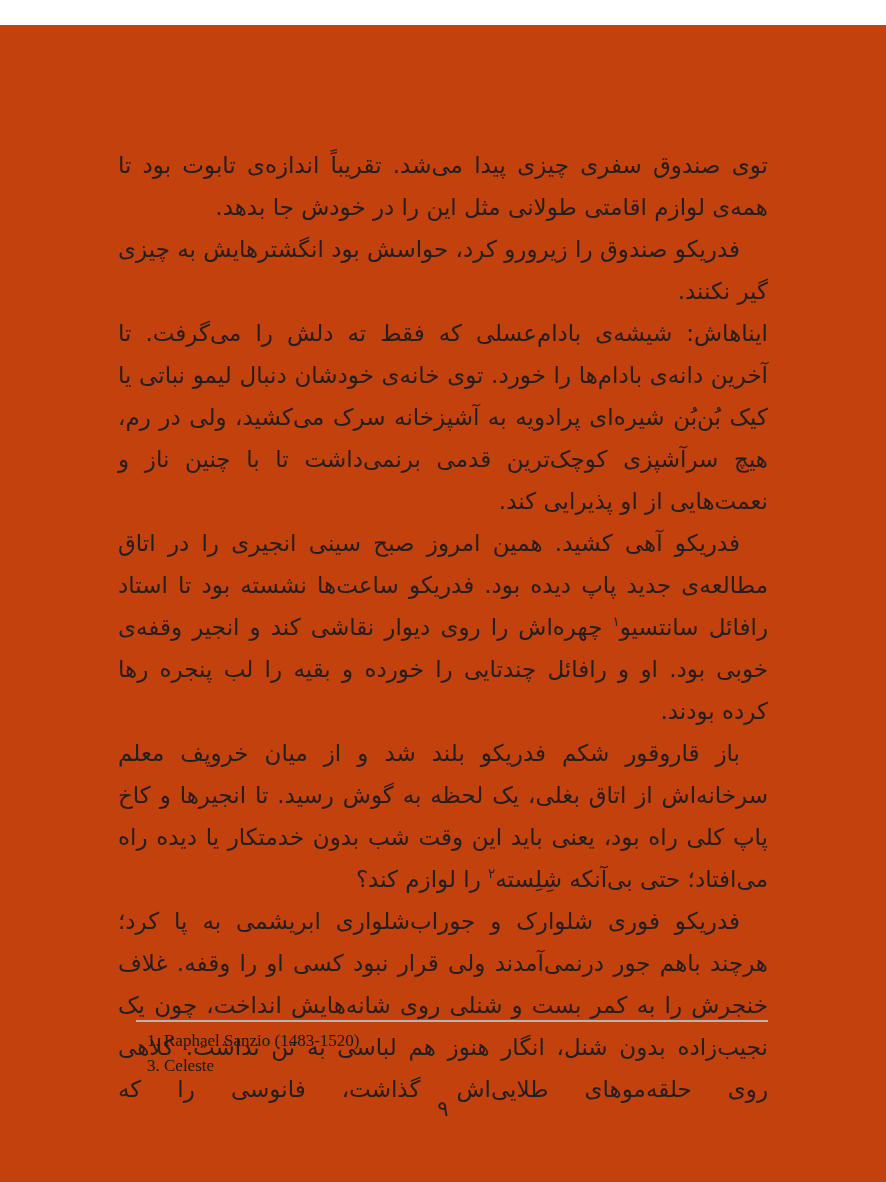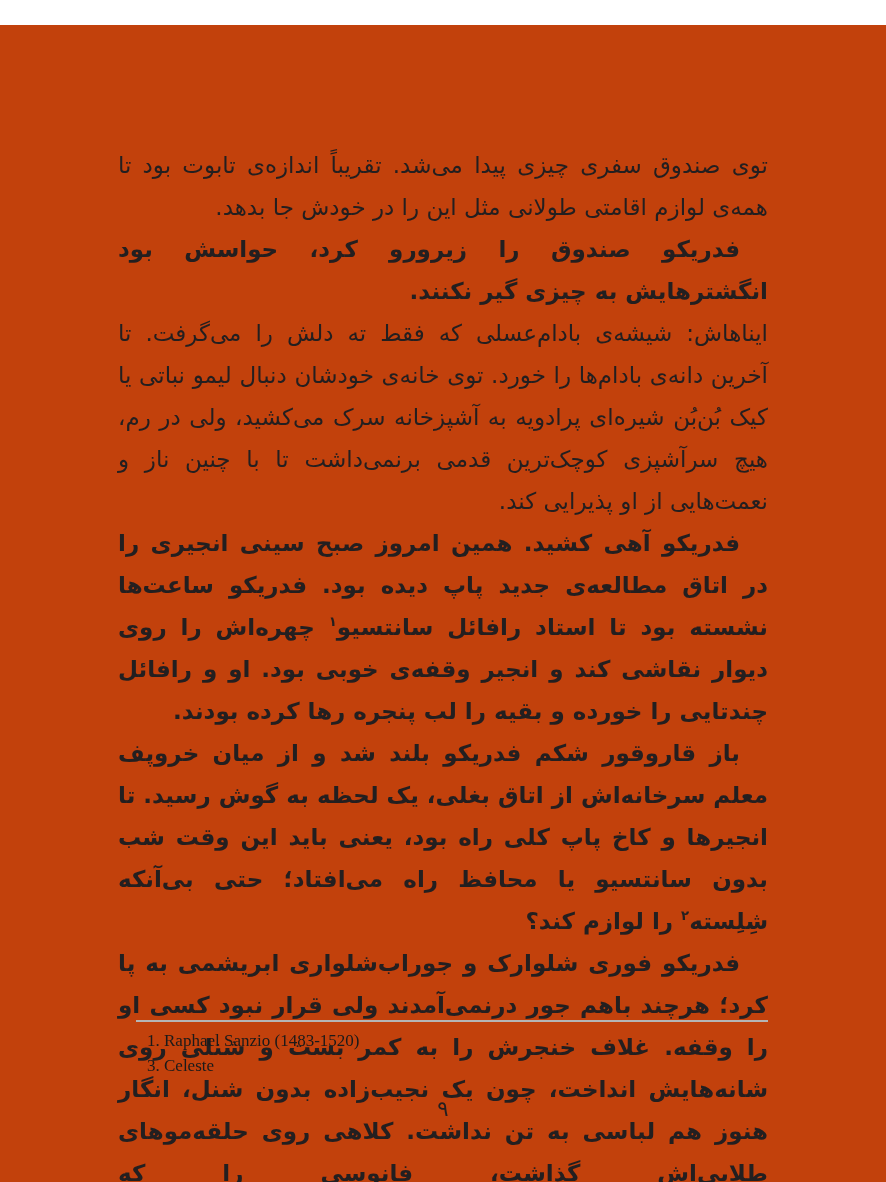--- a/index.html
+++ b/index.html
@@ -28,21 +28,20 @@
     line-height: 42px;
     color: #231f20;
     letter-spacing: 0;
   }
   .text-block p {
     margin: 0;
     padding: 0;
   }
   .text-block p.indent {
     text-indent: 28px;
-    font-weight: bold;
   }
   .text-block p.justify-last {
     text-align-last: justify;
   }
   .run-italic {
   }
   .run-sup {
     font-size: 0.58em;
     vertical-align: super;
     line-height: 0;
@@ -89,21 +88,21 @@
 </head>
 <body>
 
 <div class="page">
 
   <main class="text-block" id="text-block" dir="rtl">
       <p><span>توی صندوق سفری چیزی پیدا می‌شد. تقریباً اندازه‌ی تابوت بود تا همه‌ی لوازم اقامتی طولانی مثل این را در خودش جا بدهد.</span></p>
       <p class="indent"><span>فدریکو صندوق را زیرورو کرد، حواسش بود انگشترهایش به چیزی گیر نکنند.</span></p>
       <p><span class="run-italic">ایناهاش:</span><span> شیشه‌ی بادام‌عسلی که فقط ته دلش را می‌گرفت. تا آخرین دانه‌ی بادام‌ها را خورد. توی خانه‌ی خودشان دنبال لیمو نباتی یا کیک بُن‌بُن شیره‌ای پرادویه به آشپزخانه سرک می‌کشید، ولی در رم، هیچ سرآشپزی کوچک‌ترین قدمی برنمی‌داشت تا با چنین ناز و نعمت‌هایی از او پذیرایی کند.</span></p>
       <p class="indent"><span>فدریکو آهی کشید. همین امروز صبح سینی انجیری را در اتاق مطالعه‌ی جدید پاپ دیده بود. فدریکو ساعت‌ها نشسته بود تا استاد رافائل سانتسیو</span><span class="run-sup">۱</span><span> چهره‌اش را روی دیوار نقاشی کند و انجیر وقفه‌ی خوبی بود. او و رافائل چندتایی را خورده و بقیه را لب پنجره رها کرده بودند.</span></p>
-      <p class="indent"><span>باز قاروقور شکم فدریکو بلند شد و از میان خروپف معلم سرخانه‌اش از اتاق بغلی، یک لحظه به گوش رسید. تا انجیرها و کاخ پاپ کلی راه بود، یعنی باید این وقت شب بدون سانتسیو یا محافظ راه می‌افتاد؛ حتی بی‌آنکه شِلِسته</span><span class="run-sup">۲</span><span> را لوازم کند؟</span></p>
+      <p class="indent"><span>باز قاروقور شکم فدریکو بلند شد و از میان خروپف معلم سرخانه‌اش از اتاق بغلی، یک لحظه به گوش رسید. تا انجیرها و کاخ پاپ کلی راه بود، یعنی باید این وقت شب بدون خدمتکار یا دیده راه می‌افتاد؛ حتی بی‌آنکه شِلِسته</span><span class="run-sup">۲</span><span> را لوازم کند؟</span></p>
       <p class="indent justify-last"><span>فدریکو فوری شلوارک و جوراب‌شلواری ابریشمی به پا کرد؛ هرچند باهم جور درنمی‌آمدند ولی قرار نبود کسی او را وقفه. غلاف خنجرش را به کمر بست و شنلی روی شانه‌هایش انداخت، چون یک نجیب‌زاده بدون شنل، انگار هنوز هم لباسی به تن نداشت. کلاهی روی حلقه‌موهای طلایی‌اش گذاشت، فانوسی را که</span></p>
     </main>
 
   <hr class="footnote-sep">
 
   <div class="footnotes" id="footnotes">
       <div class="footnote-item">1. Raphael Sanzio (1483-1520)</div>
       <div class="footnote-item">3. Celeste</div>
     </div>
 

